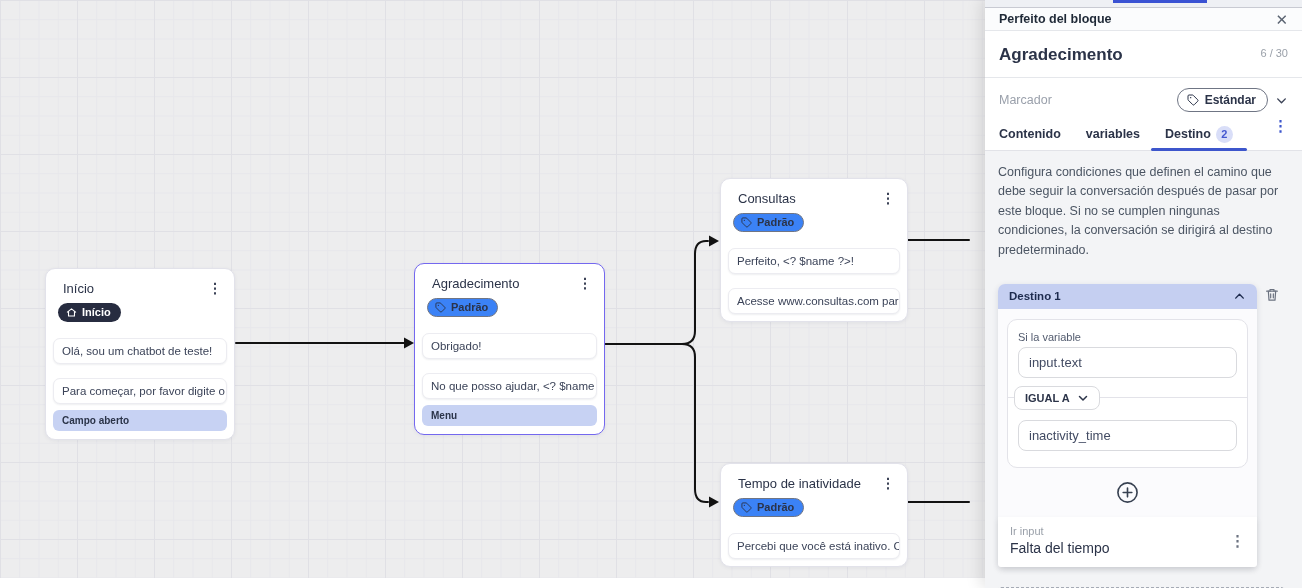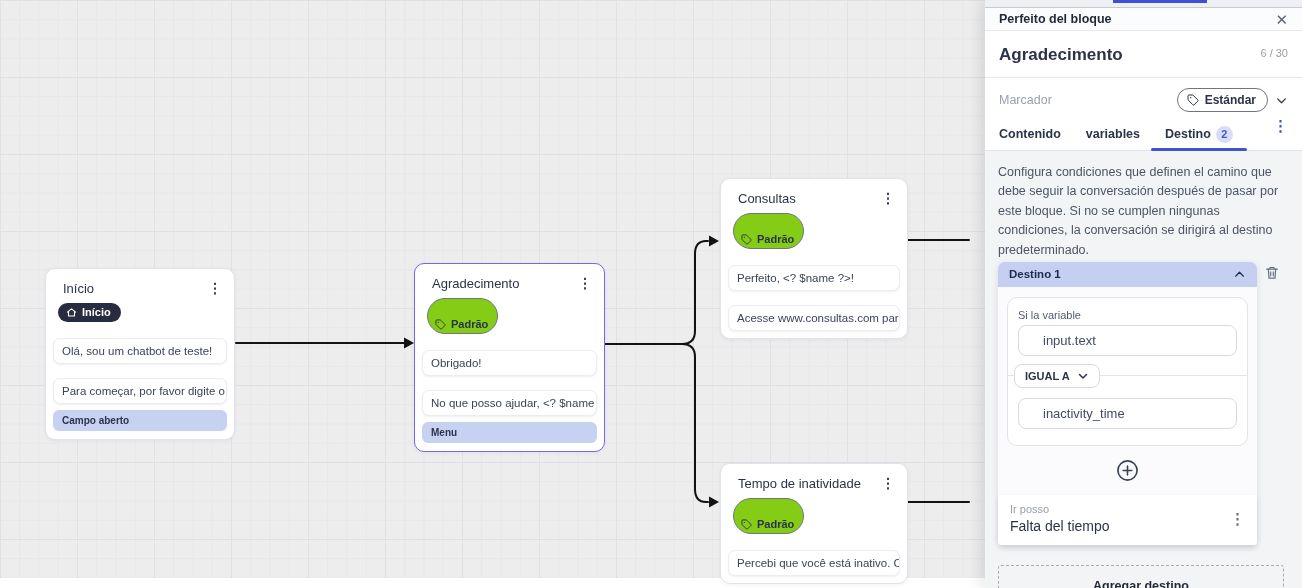--- a/index.html
+++ b/index.html
@@ -30,21 +30,21 @@
     box-shadow:0 1px 4px rgba(25,30,60,.06);
     padding-bottom:7px;
   }
   .node.selected { border:1.5px solid #7468ef; }
   .node-head { display:flex; justify-content:space-between; align-items:flex-start; padding:12px 12px 0 17px; }
   .node-title { font-size:13px; font-weight:normal; color:#2b3348; }
   .kebab { font-size:14px; font-weight:bold; color:#3b4256; line-height:1; cursor:pointer; letter-spacing:0; }
   .badge-row { padding:7px 12px 2px 12px; }
   .pill { display:inline-flex; align-items:center; gap:5px; border-radius:999px; font-size:11px; font-weight:bold; line-height:1; }
   .pill.dark { background:#272c40; color:#fff; padding:4px 10px 4px 8px; }
-  .pill.outline { background:#84cc16; color:#2b3348; border:1px solid #6f7584; padding:20px 9px 3px 7px; }
+  .pill.outline { background:#3b82f6; color:#2b3348; border:1px solid #6f7584; padding:3px 9px 3px 7px; }
   .pill svg { display:block; }
   .msg {
     margin:14px 7px 0 7px; padding:6px 8px; background:#fff;
     border:1px solid #ececf1; border-radius:7px;
     box-shadow:0 1px 2px rgba(20,25,50,.07);
     font-size:11.5px; color:#3b4358; white-space:nowrap; overflow:hidden;
   }
   .action {
     margin:6px 7px 1px 7px; padding:5px 9px; background:#c7d2f3; border-radius:6px;
     font-size:10px; font-weight:bold; color:#2b3449; white-space:nowrap; overflow:hidden;
@@ -72,30 +72,30 @@
 
   .tabs { display:flex; align-items:flex-start; gap:25px; padding:0 14px; height:33px; border-bottom:1px solid #e2e3e8; }
   .tab { position:relative; font-size:12.5px; font-weight:bold; color:#2b3348; height:100%; display:flex; align-items:center; gap:5px; cursor:pointer; }
   .tab.active::after { content:""; position:absolute; left:-14px; right:-14px; bottom:-1px; height:3px; background:#3d56cc; border-radius:2px; }
   .tab-badge { display:inline-flex; align-items:center; justify-content:center; width:17px; height:17px; border-radius:50%; background:#d9def8; color:#4457cf; font-size:11px; font-weight:bold; }
   .tabs .kebab.blue { margin-left:auto; color:#3d56cc; font-size:15px; }
 
   .panel-content { flex:1; background:#f3f4f6; padding:12px 18px 0 13px; overflow:hidden; }
   .desc { font-size:12.5px; line-height:1.55; color:#4b5563; }
 
-  .dest-row { display:flex; align-items:flex-start; gap:7px; margin-top:2px; }
+  .dest-row { display:flex; align-items:flex-start; gap:7px; margin-top:24px; }
   .dest-group { flex:1; border-radius:7px; box-shadow:0 2px 6px rgba(30,40,70,.13); }
   .dest-head { background:#c5cff1; border-radius:7px 7px 0 0; padding:6px 11px; display:flex; justify-content:space-between; align-items:center; cursor:pointer; }
   .dest-head-label { font-size:11.5px; font-weight:bold; color:#1d2a4d; }
   .dest-body { background:#fbfbfd; padding:10px 9px 10px; }
   .cond-card { background:#fff; border:1px solid #e3e3e9; border-radius:10px; padding:11px 10px 16px; }
   .field-label { font-size:11px; color:#525b6e; }
   .cond-card input {
     display:block; width:100%; margin-top:4px; border:1px solid #d9dade; border-radius:8px;
-    padding:7px 24px; font-size:13px; color:#424b63; background:#fff; outline:none;
+    padding:7px 10px; font-size:13px; color:#424b63; background:#fff; outline:none;
     font-family:"Liberation Sans",sans-serif;
   }
   .divider-row { position:relative; margin:19px -10px 22px; border-top:1px solid #e3e3e9; }
   .op-pill {
     position:absolute; left:6px; top:50%; transform:translateY(-50%);
     background:#fff; border:1px solid #d9dade; border-radius:8px; padding:5px 10px;
     font-size:11px; font-weight:bold; color:#2b3348; display:inline-flex; align-items:center; gap:7px; cursor:pointer;
   }
   .plus-btn { display:block; margin:13px auto 3px; width:23px; height:23px; cursor:pointer; }
   .dest-foot { background:#fff; padding:8px 12px 11px; display:flex; justify-content:space-between; align-items:center; box-shadow:0 3px 6px rgba(0,0,0,.08); border-radius:0 0 3px 3px; }
@@ -270,21 +270,21 @@
             </div>
             <input type="text" value="inactivity_time" style="">
           </div>
           <svg class="plus-btn" viewBox="0 0 24 24" fill="none" stroke="#374151" stroke-width="1.7" stroke-linecap="round">
               <circle cx="12" cy="12" r="10"></circle>
               <path d="M12 7.5v9M7.5 12h9"></path>
             </svg>
         </div>
         <div class="dest-foot">
           <div>
-            <div class="goto-label">Ir posso</div>
+            <div class="goto-label">Ir input</div>
             <div class="goto-value">Falta del tiempo</div>
           </div>
           <span class="kebab">⋮</span>
         </div>
       </div>
       <div class="trash-btn">
         <svg width="16" height="17" viewBox="0 0 24 24" fill="none" stroke="#6b7280" stroke-width="1.8" stroke-linecap="round" stroke-linejoin="round">
             <path d="M4 7h16"></path>
             <path d="M9 7V4.5h6V7"></path>
             <path d="M6.5 7l1 13.5h9l1-13.5"></path>

